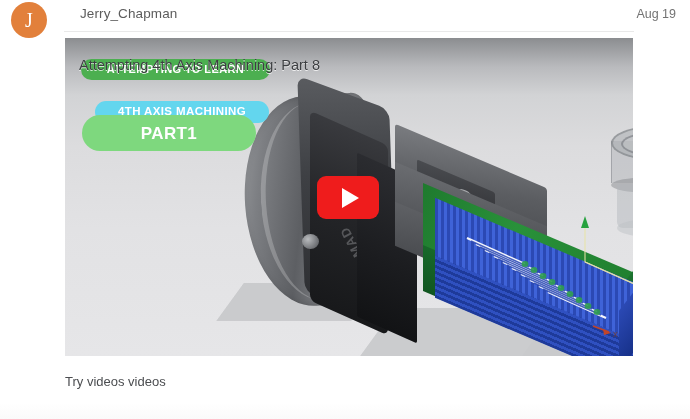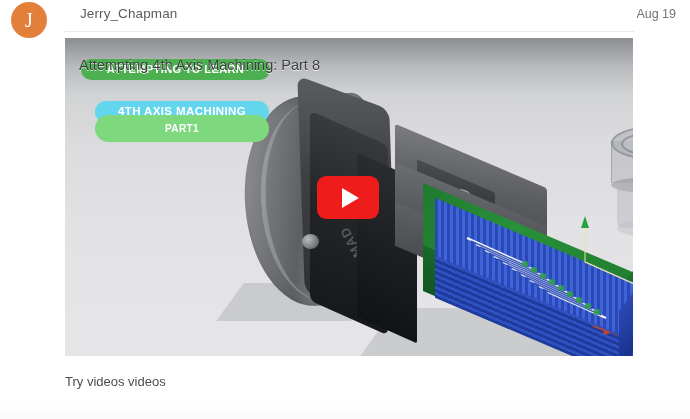--- a/index.html
+++ b/index.html
@@ -360,24 +360,24 @@
     background: #4caf50;
     font-size: 11px;
   }
   .pill-2 {
     left: 30px; top: 63px;
     width: 174px; height: 22px;
     background: #63d6ee;
     z-index: 6;
   }
   .pill-3 {
-    left: 30px; top: 77px;
-    width: 174px; height: 27px;
+    left: 17px; top: 77px;
+    width: 174px; height: 36px;
     background: #7ed87e;
-    font-size: 10px;
+    font-size: 17px;
     z-index: 6;
   }
 
   
   .play-btn {
     position: absolute;
     left: 252px; top: 138px;
     width: 62px; height: 43px;
     background: #ef1c1c;
     border-radius: 9px;

